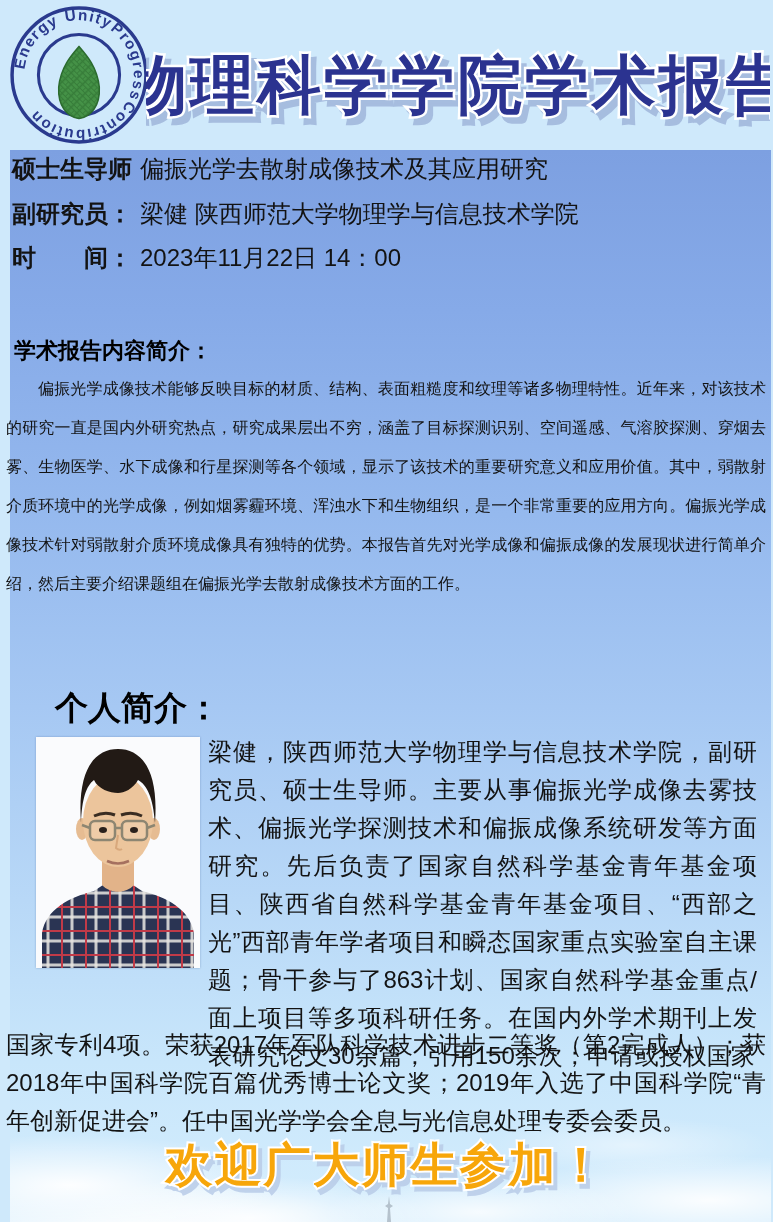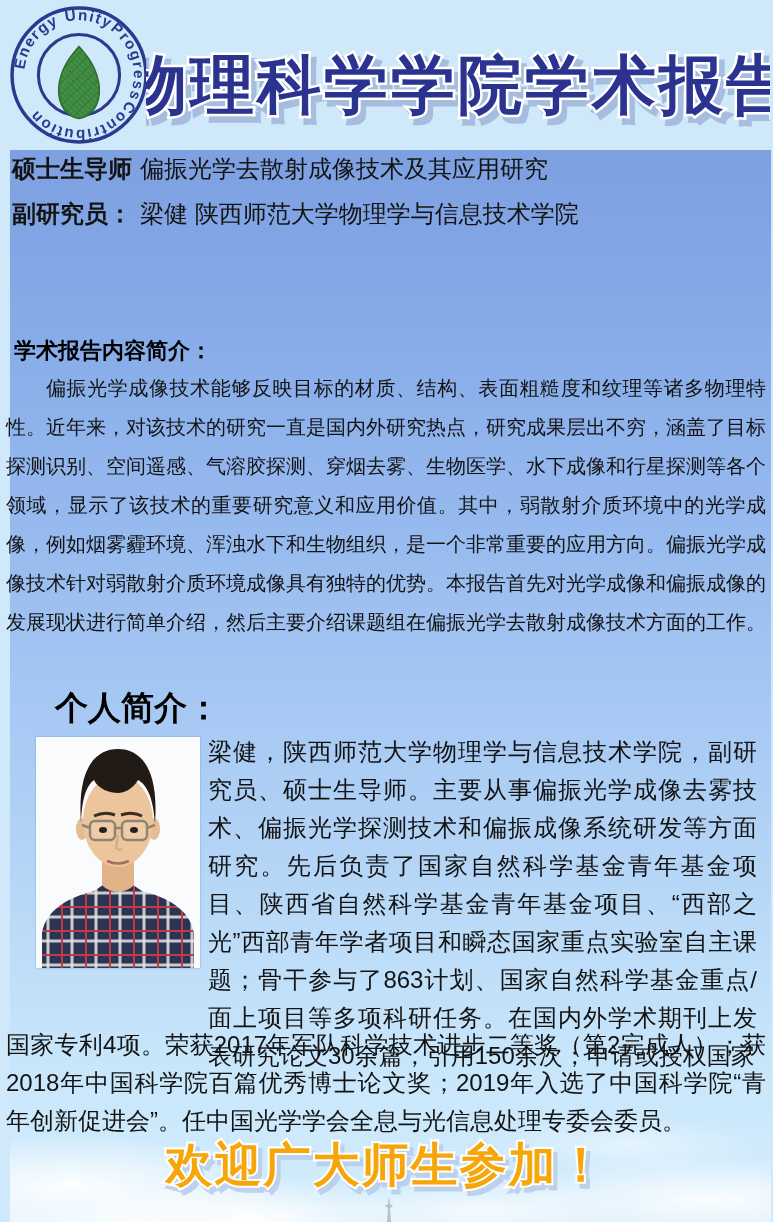--- a/index.html
+++ b/index.html
@@ -26,21 +26,21 @@
   .logo-svg{position:absolute;left:8px;top:4px;}
   .title-svg{position:absolute;left:146px;top:28px;}
   .title-text{font-family:"Liberation Sans","DejaVu Sans",sans-serif;font-weight:bold;
     font-size:64px;letter-spacing:3px;}
   .info{position:absolute;left:12px;top:153px;width:750px;color:var(--text_black);}
   .info-row{font-size:24px;margin-bottom:12.5px;white-space:nowrap;}
   .info-label{display:inline-block;width:96px;font-weight:bold;text-align:justify;text-align-last:justify;}
   .info-colon{font-weight:bold;}
   .info-value{margin-left:8px;text-align:center;}
   .abstract-heading{position:absolute;left:14px;top:336px;font-size:22px;font-weight:bold;color:#000;}
-  .abstract-body{position:absolute;left:6px;top:369px;width:760px;font-size:20px;line-height:39px;
+  .abstract-body{position:absolute;left:6px;top:369px;width:760px;font-size:16px;line-height:39px;
     color:var(--text_black);text-indent:2em;text-align:justify;}
   .bio-heading{position:absolute;left:55px;top:686px;font-size:33px;font-weight:bold;color:#000;}
   .photo{position:absolute;left:36px;top:737px;width:164px;height:231px;box-shadow:0 0 2px rgba(60,90,140,.4);}
   .bio-beside{position:absolute;left:208px;top:733px;width:549px;font-size:24px;line-height:38px;
     color:var(--text_black);text-align:justify;}
   .bio-below{position:absolute;left:6px;top:1026px;width:760px;font-size:24px;line-height:38px;
     color:var(--text_black);text-align:justify;}
   .footer-svg{position:absolute;left:103px;top:1130px;}
   .footer-text{font-family:"Liberation Sans","DejaVu Sans",sans-serif;font-weight:bold;
     font-size:47px;letter-spacing:2px;}
@@ -90,20 +90,23 @@
     </svg>
   </div>
 
   <div class="info">
     <div class="info-row">
       <span class="info-label">硕士生导师</span><span class="info-colon">：</span><span class="info-value">偏振光学去散射成像技术及其应用研究</span>
     </div>
     <div class="info-row">
       <span class="info-label">副研究员</span><span class="info-colon">：</span><span class="info-value">梁健 陕西师范大学物理学与信息技术学院</span>
     </div>
+    <div class="info-row">
+      <span class="info-label">时间</span><span class="info-colon">：</span><span class="info-value">2023年11月22日 14：00</span>
+    </div>
   </div>
 
   <div class="abstract-heading">学术报告内容简介：</div>
   <div class="abstract-body">偏振光学成像技术能够反映目标的材质、结构、表面粗糙度和纹理等诸多物理特性。近年来，对该技术的研究一直是国内外研究热点，研究成果层出不穷，涵盖了目标探测识别、空间遥感、气溶胶探测、穿烟去雾、生物医学、水下成像和行星探测等各个领域，显示了该技术的重要研究意义和应用价值。其中，弱散射介质环境中的光学成像，例如烟雾霾环境、浑浊水下和生物组织，是一个非常重要的应用方向。偏振光学成像技术针对弱散射介质环境成像具有独特的优势。本报告首先对光学成像和偏振成像的发展现状进行简单介绍，然后主要介绍课题组在偏振光学去散射成像技术方面的工作。</div>
 
   <div class="bio-heading">个人简介：</div>
 
   <svg class="photo" width="164" height="231" viewBox="0 0 164 231">
     <defs>
       <pattern id="plaid" patternUnits="userSpaceOnUse" width="24" height="24">

